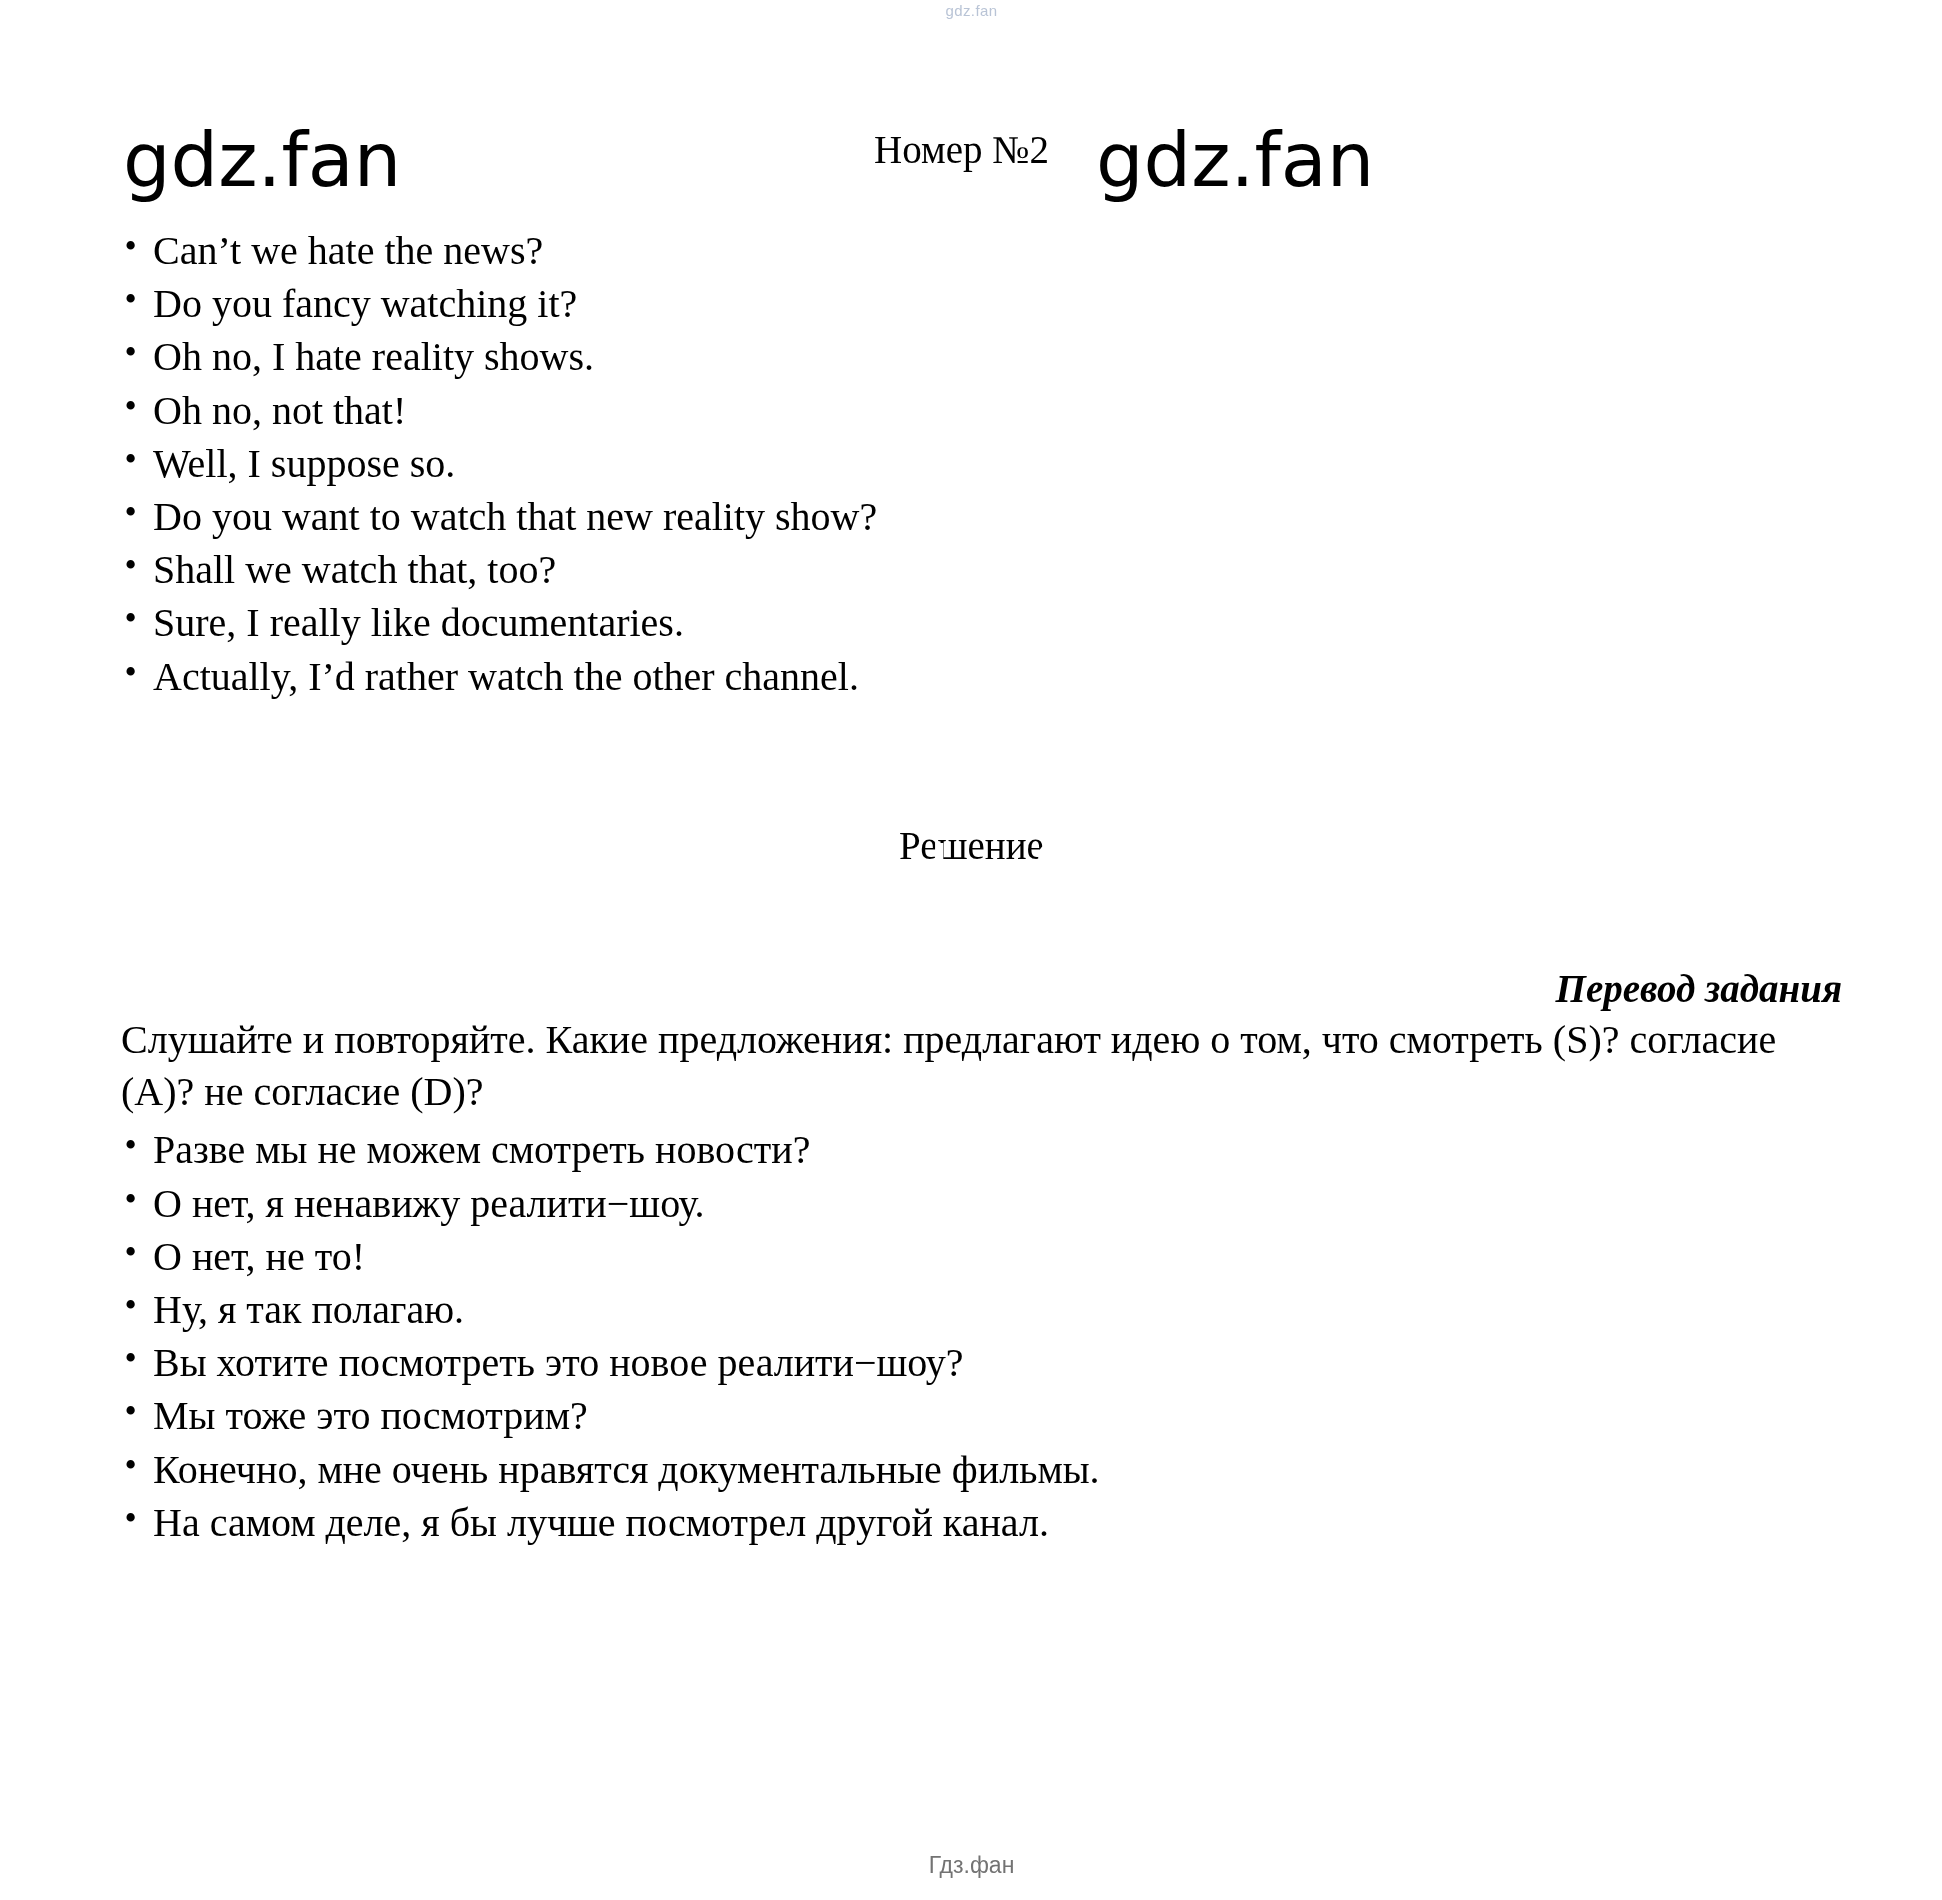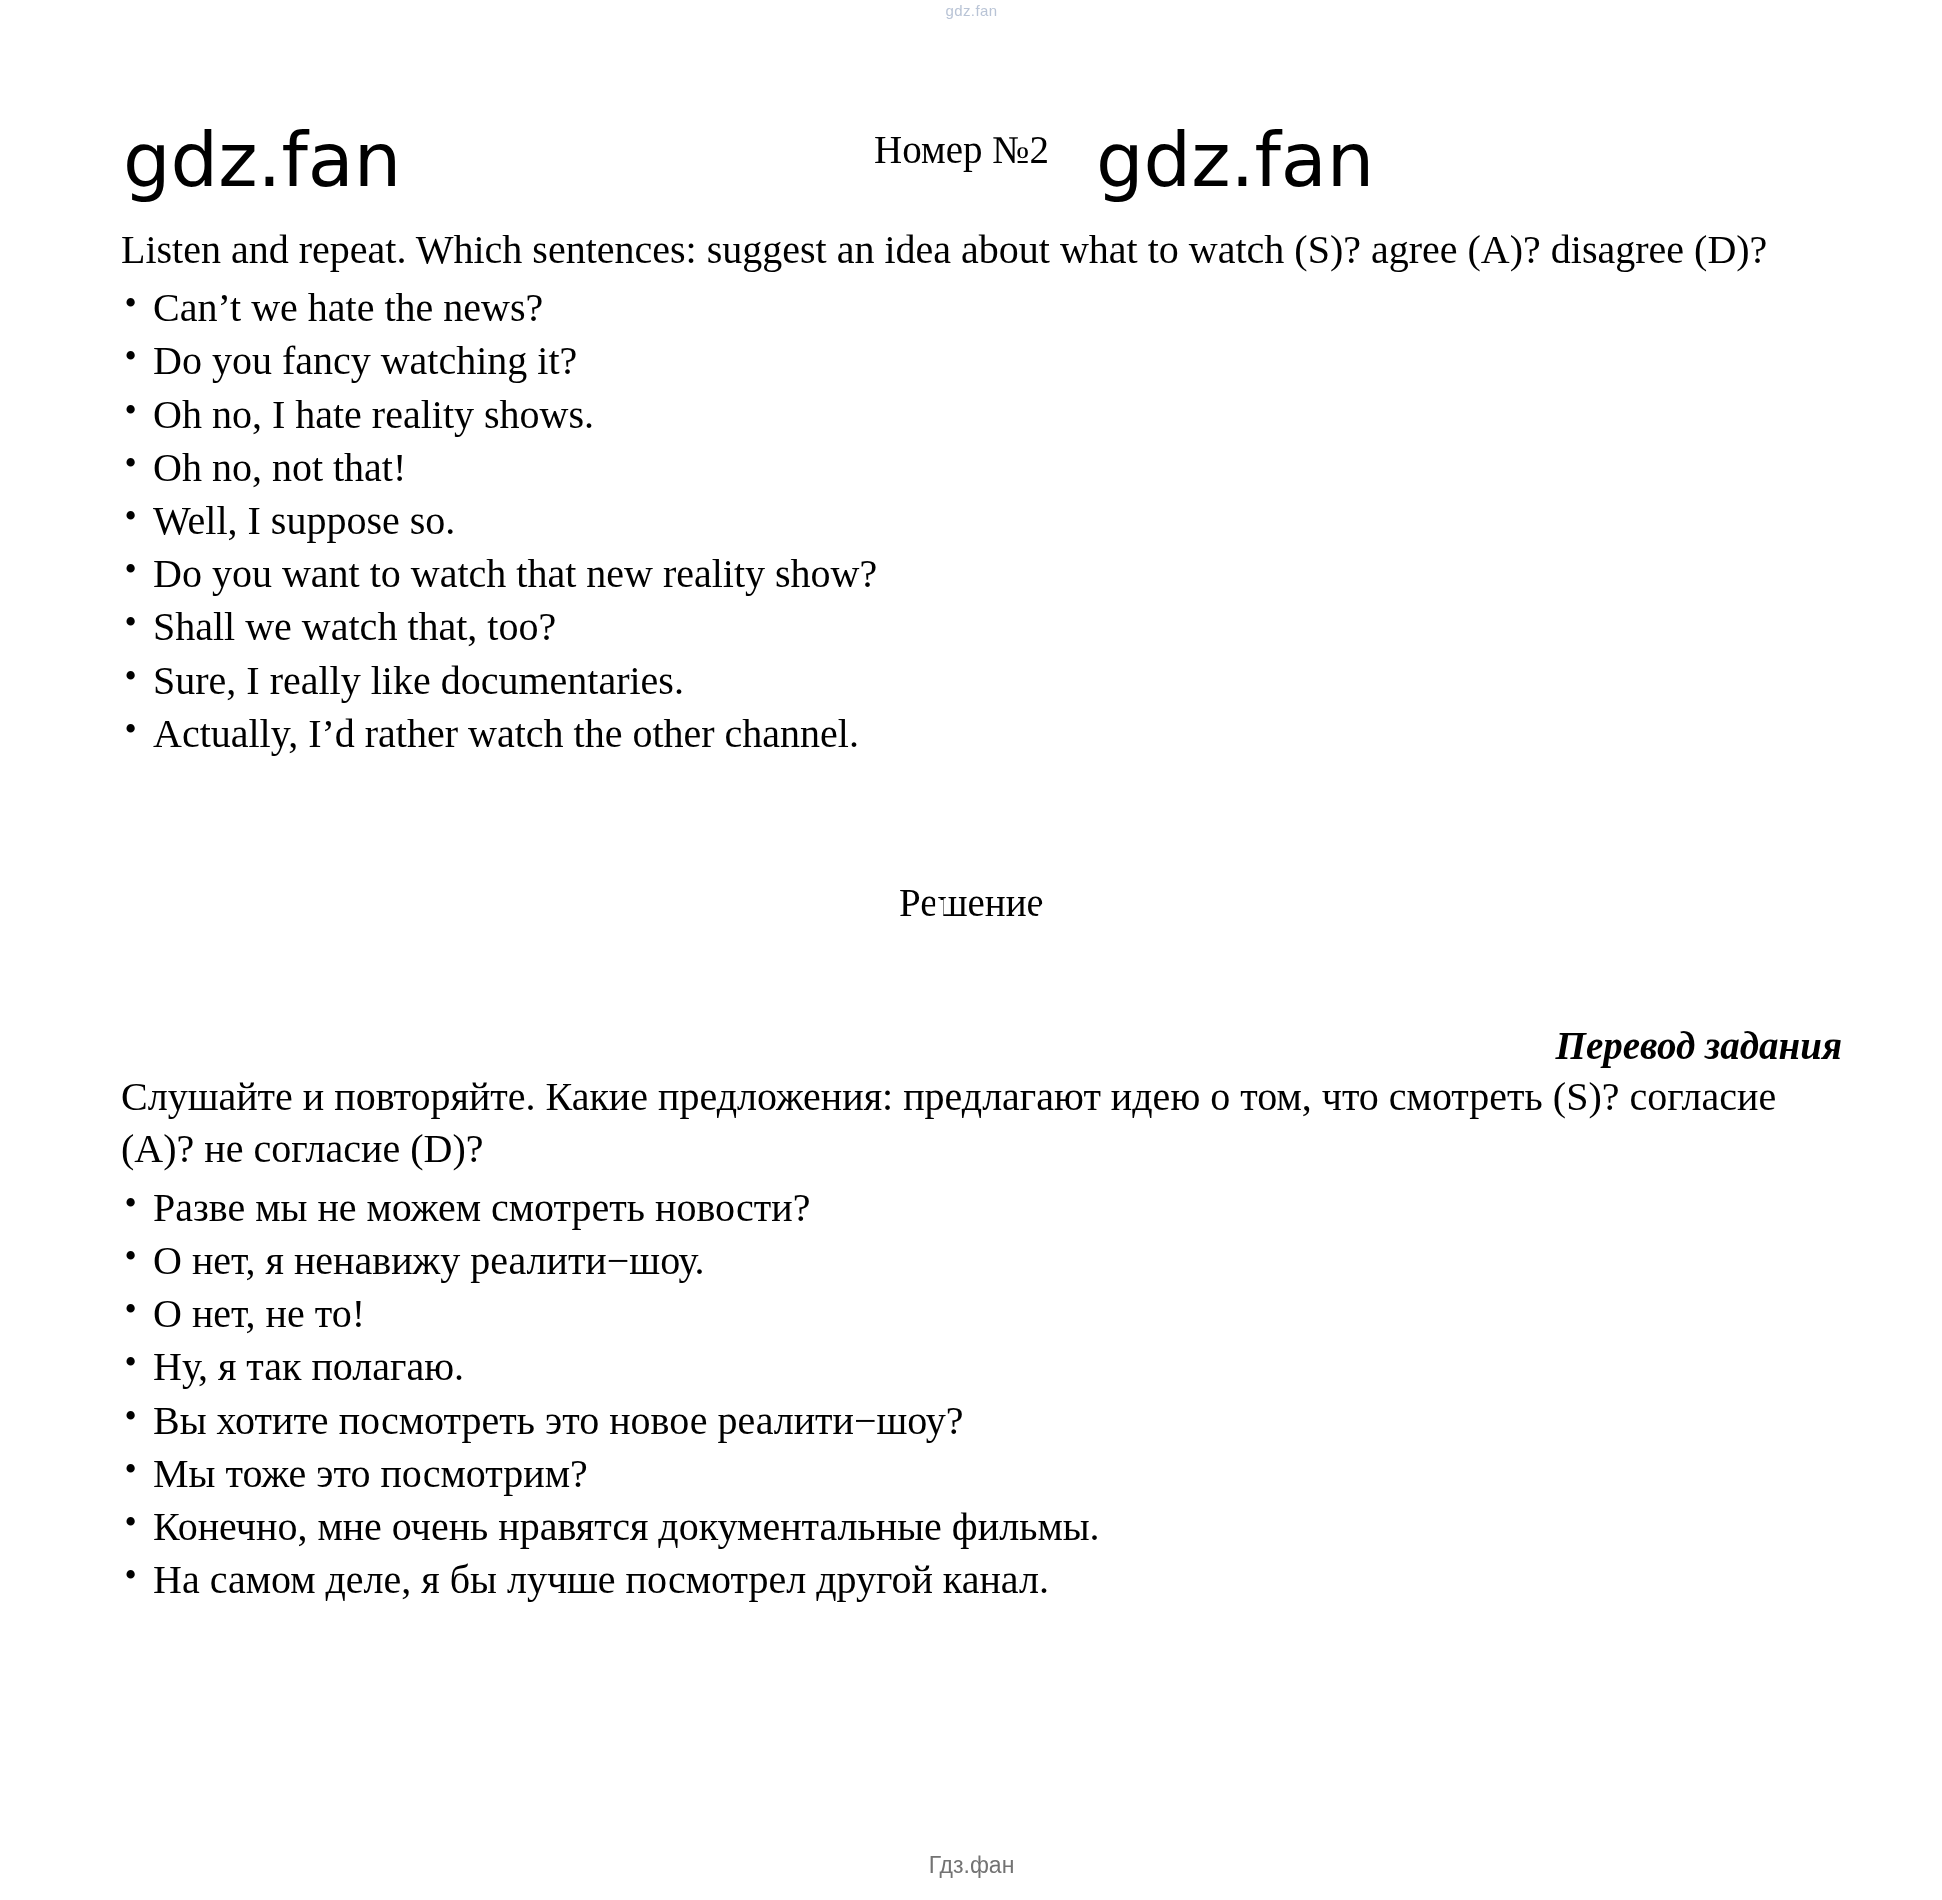--- a/index.html
+++ b/index.html
@@ -138,21 +138,20 @@
 
   <div class="top-watermark">gdz.fan</div>
 
   <div class="wm-big wm-left">gdz.fan</div>
   <div class="wm-big wm-right">gdz.fan</div>
 
   <div class="task-title">Номер №2</div>
 
   <div class="content">
 
-    <p class="intro">Listen and repeat. Which sentences: suggest an idea about what to watch (S)? agree (A)? disagree (D)?</p>
 
     <ul class="sentences">
       <li>Can’t we hate the news?</li>
       <li>Do you fancy watching it?</li>
       <li>Oh no, I hate reality shows.</li>
       <li>Oh no, not that!</li>
       <li>Well, I suppose so.</li>
       <li>Do you want to watch that new reality show?</li>
       <li>Shall we watch that, too?</li>
       <li>Sure, I really like documentaries.</li>

